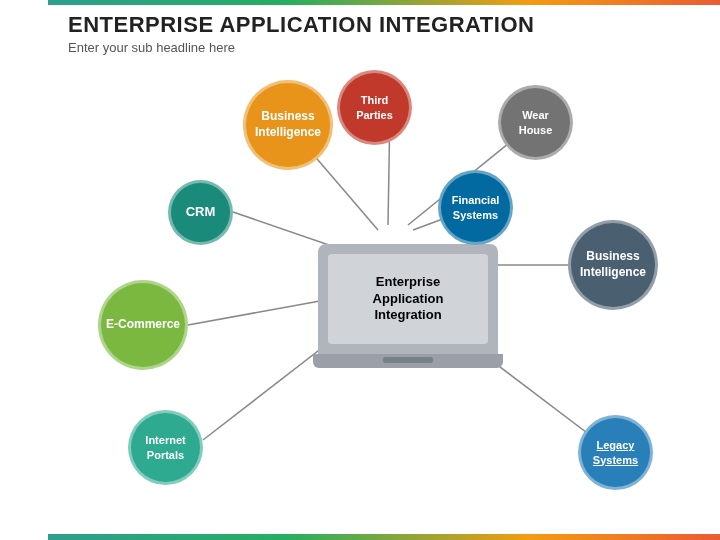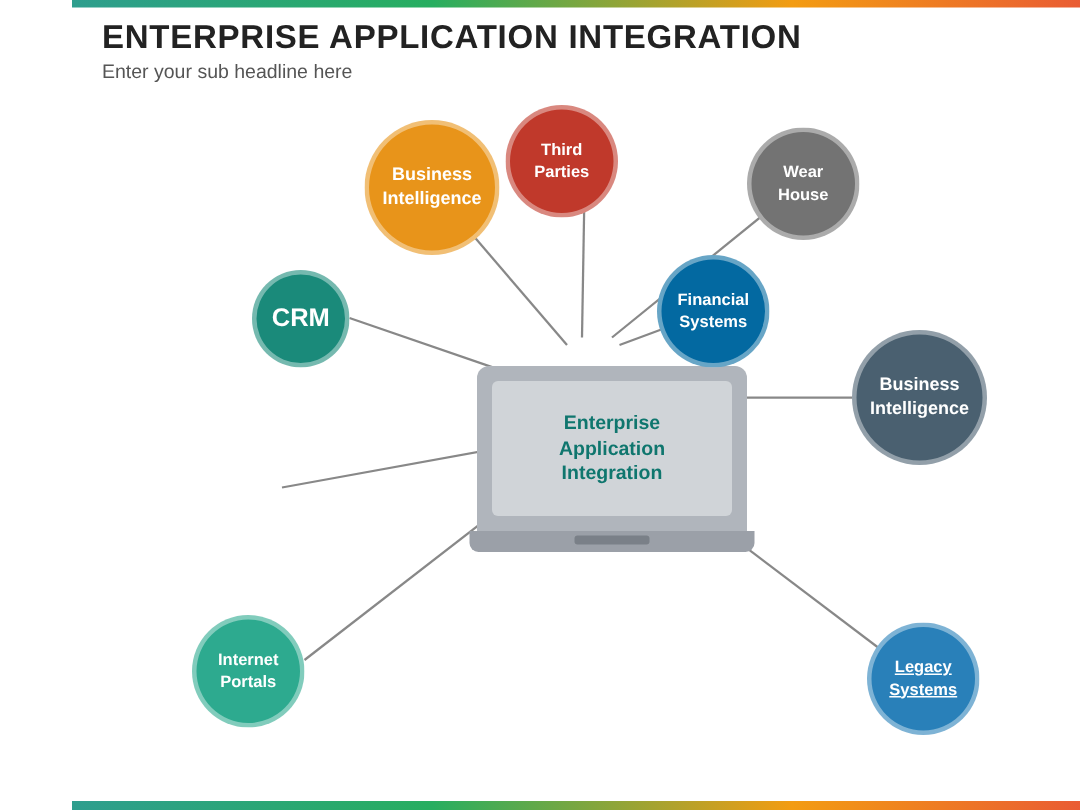--- a/index.html
+++ b/index.html
@@ -101,21 +101,21 @@
       border-radius: 4px;
       display: flex;
       align-items: center;
       justify-content: center;
       text-align: center;
     }
 
     .laptop-screen-inner span {
       font-size: 13px;
       font-weight: 800;
-      color: #0f766e;
+      color: #000000;
       line-height: 1.3;
     }
 
     .laptop-base {
       width: 190px;
       height: 14px;
       background: #9ba0a8;
       border-radius: 0 0 6px 6px;
       margin-left: -5px;
       position: relative;
@@ -144,21 +144,21 @@
       color: #fff;
       font-weight: 600;
       font-size: 12px;
       line-height: 1.3;
       cursor: pointer;
       border: 3px solid rgba(255,255,255,0.4);
     }
 
     .circle-lg { width: 90px; height: 90px; font-size: 12px; }
     .circle-md { width: 75px; height: 75px; font-size: 11px; }
-    .circle-sm { width: 65px; height: 65px; font-size: 17px; }
+    .circle-sm { width: 65px; height: 65px; font-size: 13px; }
 
     
     .c-orange { background: #e8941a; }
     .c-red { background: #c0392b; }
     .c-teal-dark { background: #1a8a7a; }
     .c-teal { background: #2daa8f; }
     .c-green { background: #0369a1; }
     .c-green-light { background: #7ab840; }
     .c-slate { background: #4a6070; }
     .c-blue { background: #2980b9; text-decoration: underline; }
@@ -243,19 +243,20 @@
       </div>
       <div class="laptop-base"></div>
     </div>
 
     <div id="bi-left" class="circle circle-lg c-orange">Business<br>Intelligence</div>
     <div id="third-parties" class="circle circle-md c-red">Third<br>Parties</div>
     <div id="wear-house" class="circle circle-md c-orange" style="background:#737373;">Wear<br>House</div>
     <div id="crm" class="circle circle-sm c-teal-dark">CRM</div>
     <div id="financial" class="circle circle-md c-green">Financial<br>Systems</div>
     <div id="bi-right" class="circle circle-lg c-slate">Business<br>Intelligence</div>
+    <div id="ecommerce" class="circle circle-lg c-green-light">E-Commerce</div>
     <div id="internet-portals" class="circle circle-md c-teal">Internet<br>Portals</div>
     <div id="legacy" class="circle circle-md c-blue">Legacy<br>Systems</div>
 
   </div>
 
   <div class="bottom-bar"></div>
 </div>
 
 </body></html>

